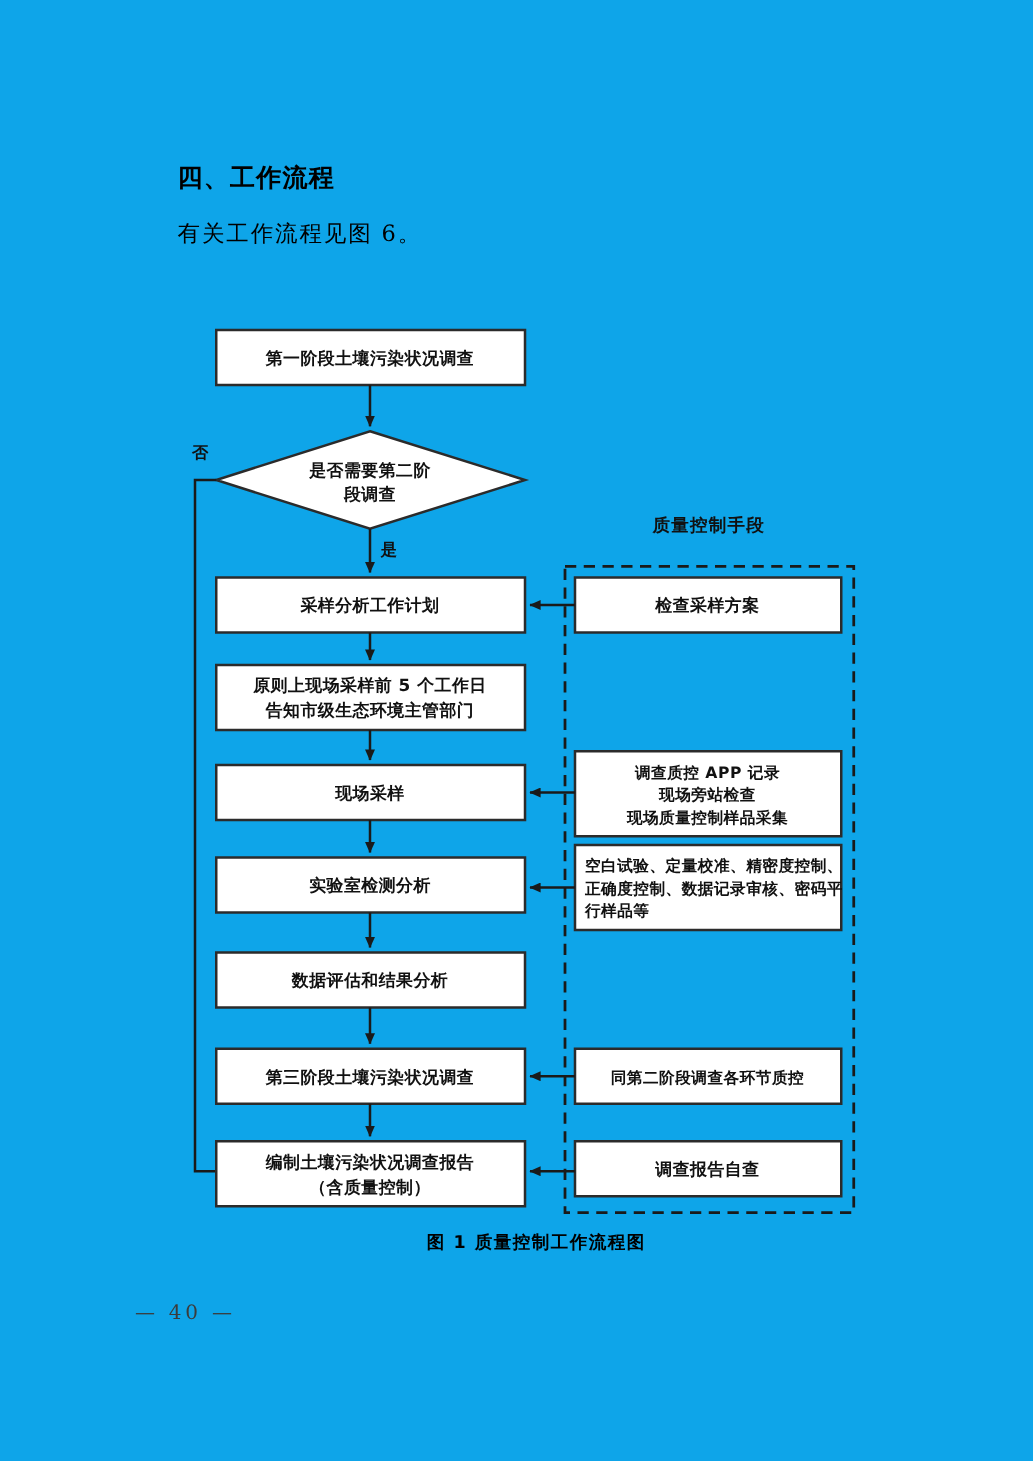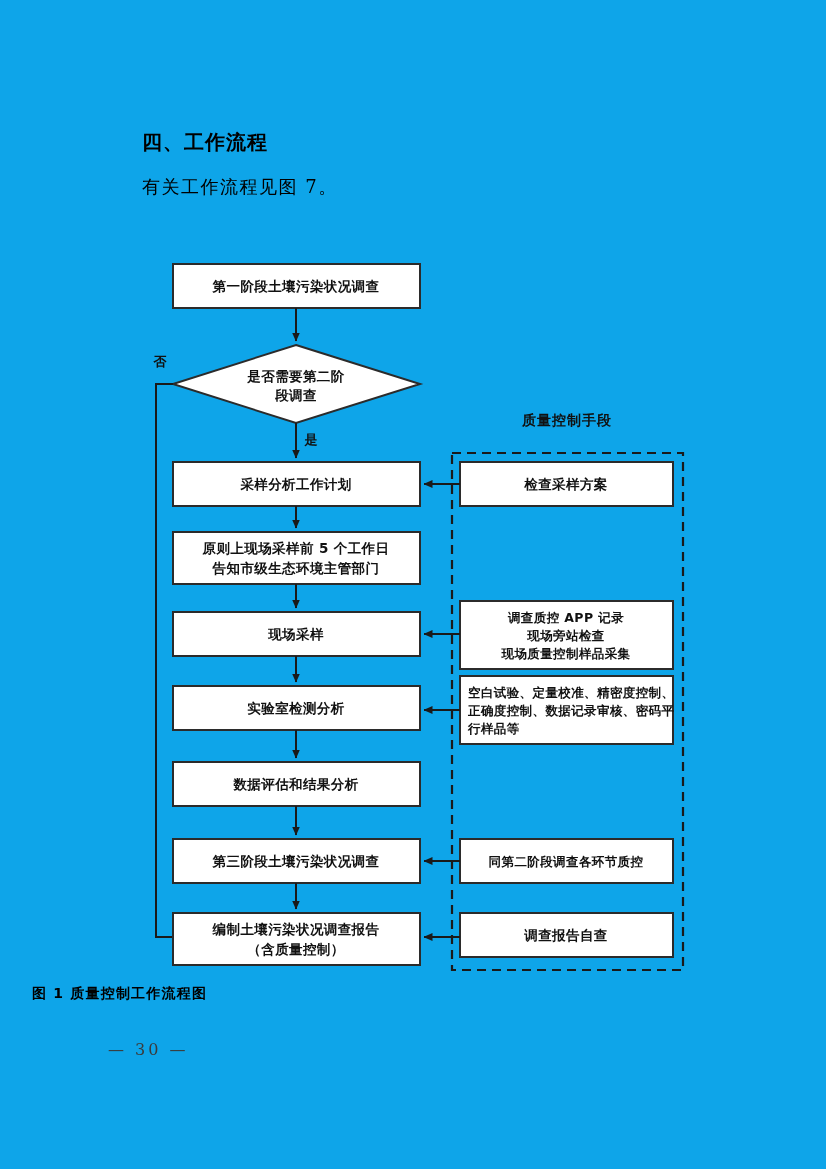--- a/index.html
+++ b/index.html
@@ -38,21 +38,21 @@
     top: 175px;
     font-size: 18px;
     letter-spacing: 1.5px;
     font-family: "DejaVu Serif", "Liberation Serif", serif;
   }
   .figure-caption {
     position: absolute;
     left: 0;
     right: 0;
     top: 985px;
-    text-align: left;
+    text-align: center;
     font-size: 14px;
     font-weight: bold;
     letter-spacing: 1.2px;
     font-family: "DejaVu Sans", "Liberation Sans", sans-serif;
     padding-left: 32px;
   }
   .page-number {
     position: absolute;
     left: 108px;
     top: 1040px;
@@ -122,21 +122,21 @@
     letter-spacing: 1px;
   }
 </style>
 </head>
 <body>
 
 <div class="page">
 
   <div class="section-heading">四、工作流程</div>
 
-  <div class="body-line">有关工作流程见图 7。</div>
+  <div class="body-line">有关工作流程见图 6。</div>
 
   <div class="flowchart">
     <svg width="826" height="1000" viewBox="0 0 826 1000" xmlns="http://www.w3.org/2000/svg">
       <defs>
         <marker id="arrowhead" markerWidth="9" markerHeight="8" refX="8.5" refY="4" orient="auto" markerUnits="userSpaceOnUse">
           <path d="M0,0 L9,4 L0,8 z" fill="#1a1a1a"></path>
         </marker>
       </defs>
 
       <rect class="dashed-group" x="452" y="453" width="231" height="517"></rect>
@@ -213,15 +213,15 @@
       <line class="connector" x1="460" y1="861" x2="424" y2="861" marker-end="url(#arrowhead)"></line>
 
       <rect class="shape-rect" x="460" y="913" width="213" height="44"></rect>
       <text class="node-text" x="566" y="940">调查报告自查</text>
       <line class="connector" x1="460" y1="937" x2="424" y2="937" marker-end="url(#arrowhead)"></line>
     </svg>
   </div>
 
   <div class="figure-caption">图 1  质量控制工作流程图</div>
 
-  <div class="page-number">—  30  —</div>
+  <div class="page-number">—  40  —</div>
 
 </div>
 
 </body></html>

